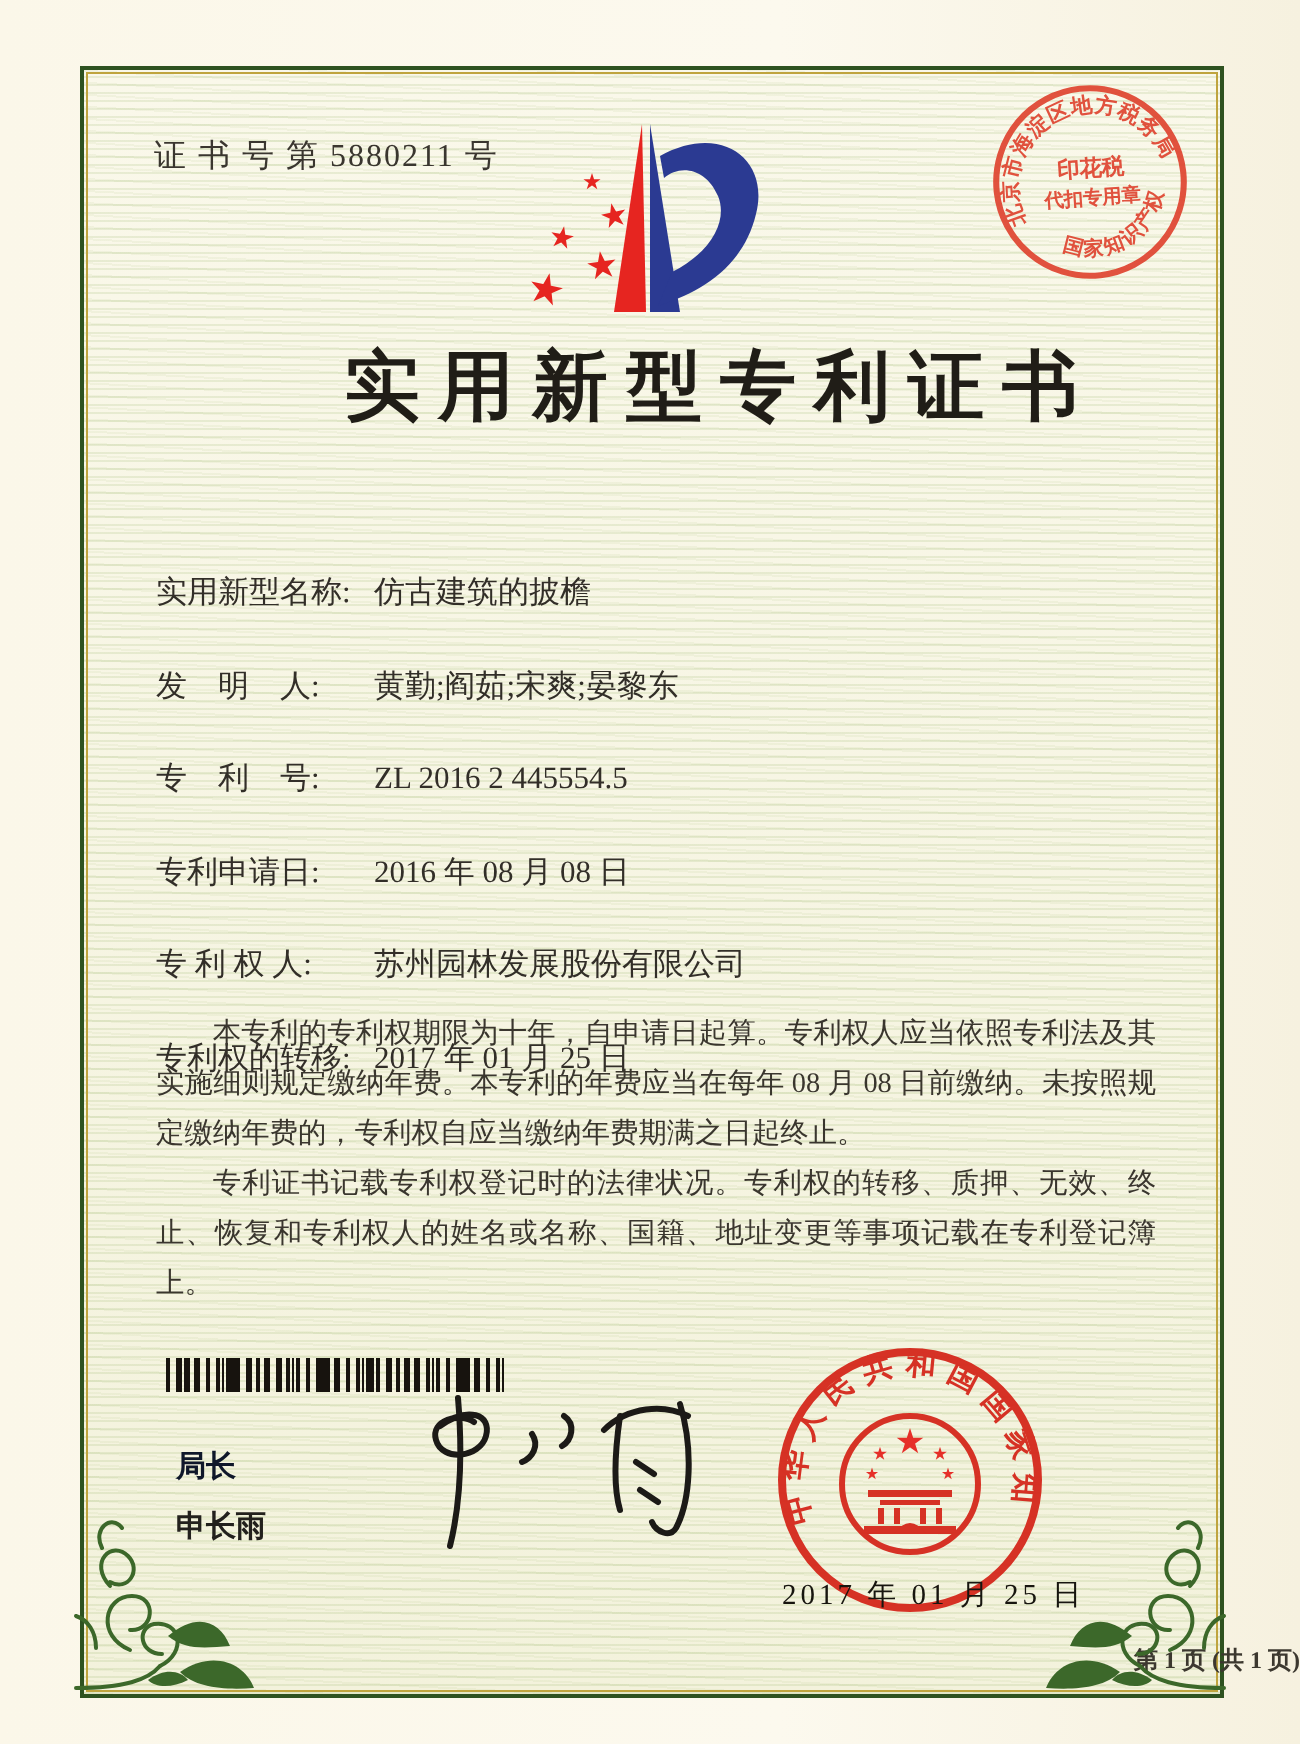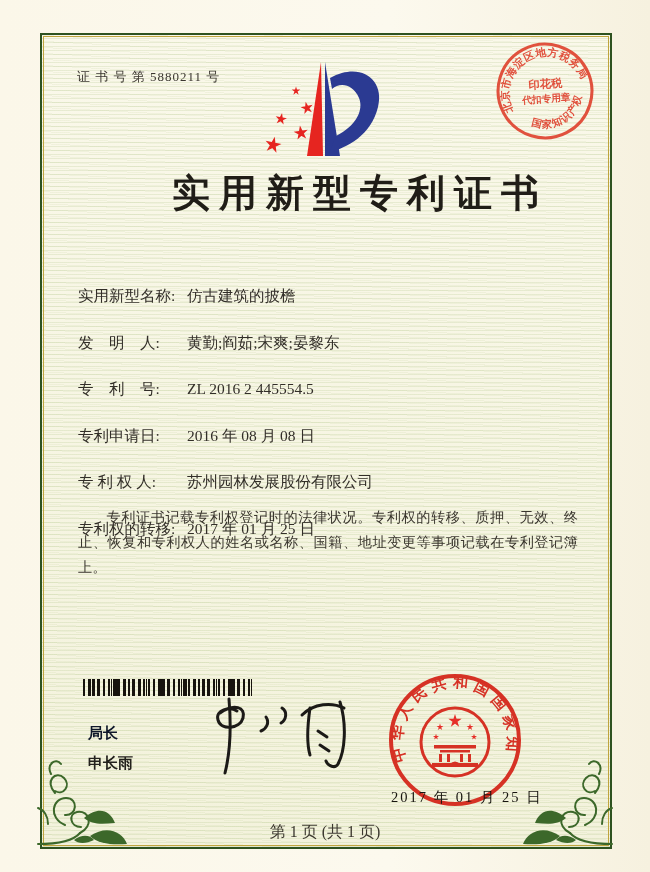--- a/index.html
+++ b/index.html
@@ -11,21 +11,21 @@
   .frame{
     position:absolute;left:40px;top:33px;width:572px;height:816px;
     border:2px solid #2e5220;box-sizing:border-box;
     background:
       repeating-linear-gradient(0deg, rgba(143,175,95,.17) 0 1px, rgba(255,255,255,0) 1px 4px),
       repeating-linear-gradient(3deg, rgba(160,186,112,.10) 0 1px, rgba(255,255,255,0) 1px 6px),
       linear-gradient(#faf8ea,#f3f2dc);
   }
   .frame-inner{position:absolute;inset:1px;border:1px solid #bfa43e;pointer-events:none;}
   .abs{position:absolute;}
-  .cert-no{left:77px;top:68px;font-size:13px;letter-spacing:1px;color:#3a362f;}
+  .cert-no{left:77px;top:68px;font-size:16px;letter-spacing:1px;color:#3a362f;}
   .title{left:0;top:168px;width:100%;text-align:center;font-size:38px;font-weight:bold;
          letter-spacing:9px;color:#201d17;margin-left:35px;}
   .field{left:78px;font-size:15.5px;color:#322e28;white-space:nowrap;margin-top:37px;}
   .f-label{display:inline-block;min-width:100px;}
   .f-value{margin-left:9px;}
   .f0{top:249px}.f1{top:296px}.f2{top:342px}.f3{top:389px}.f4{top:435px}.f5{top:482px}
   .paras{left:78px;top:505px;width:500px;font-size:14.2px;line-height:25px;color:#3a362e;}
   .paras p{margin:0;text-indent:2em;text-align:justify;}
   .barcode{left:83px;top:679px;width:169px;height:17px;
     background:
@@ -33,21 +33,21 @@
       repeating-linear-gradient(90deg,#17130e 0 1px,rgba(0,0,0,0) 1px 7px),
       repeating-linear-gradient(90deg,rgba(0,0,0,0) 0 9px,#17130e 9px 12px,rgba(0,0,0,0) 12px 23px);
   }
   .signer-title{left:88px;top:724px;font-size:15px;font-weight:bold;
     font-family:Liberation Serif, serif;color:#0f172a;}
   .signer-name{left:88px;top:754px;font-size:15px;font-weight:bold;
     font-family:Liberation Serif, serif;color:#23211d;}
   .sig-svg{left:190px;top:693px;}
   .seal-svg{left:381px;top:666px;opacity:.95;}
   .issue-date{left:391px;top:788px;font-size:14.5px;letter-spacing:2px;color:#17150f;z-index:5;}
-  .footer{left:0;top:822px;width:100%;text-align:center;font-size:16px;color:#3c382f;}
+  .footer{left:0;top:822px;width:100%;text-align:right;font-size:12px;color:#3c382f;font-weight:bold;}
   .tax-stamp{left:492px;top:38px;transform:rotate(-28deg);opacity:.92;}
   .logo-svg{left:251px;top:58px;}
   .orn{z-index:3;}
   .orn-left{left:34px;top:748px;}
   .orn-right{left:486px;top:748px;transform:scaleX(-1);}
 </style>
 </head>
 <body>
 
 <div class="frame">
@@ -103,20 +103,21 @@
   <span class="f-label">专利申请日:</span><span class="f-value">2016 年 08 月 08 日</span>
 </div>
 <div class="abs field f4">
   <span class="f-label">专 利 权 人:</span><span class="f-value">苏州园林发展股份有限公司</span>
 </div>
 <div class="abs field f5">
   <span class="f-label">专利权的转移:</span><span class="f-value">2017 年 01 月 25 日</span>
 </div>
 
 <div class="abs paras">
+  <p>本专利的专利权期限为十年，自申请日起算。专利权人应当依照专利法及其实施细则规定缴纳年费。本专利的年费应当在每年 08 月 08 日前缴纳。未按照规定缴纳年费的，专利权自应当缴纳年费期满之日起终止。</p>
   <p>专利证书记载专利权登记时的法律状况。专利权的转移、质押、无效、终止、恢复和专利权人的姓名或名称、国籍、地址变更等事项记载在专利登记簿上。</p>
 </div>
 
 <div class="abs barcode"></div>
 
 <div class="abs signer-title">局长</div>
 <div class="abs signer-name">申长雨</div>
 
 <svg class="abs sig-svg" width="180" height="95" viewBox="0 0 180 95">
   <g fill="none" stroke="#1c1a17" stroke-width="3" stroke-linecap="round">

